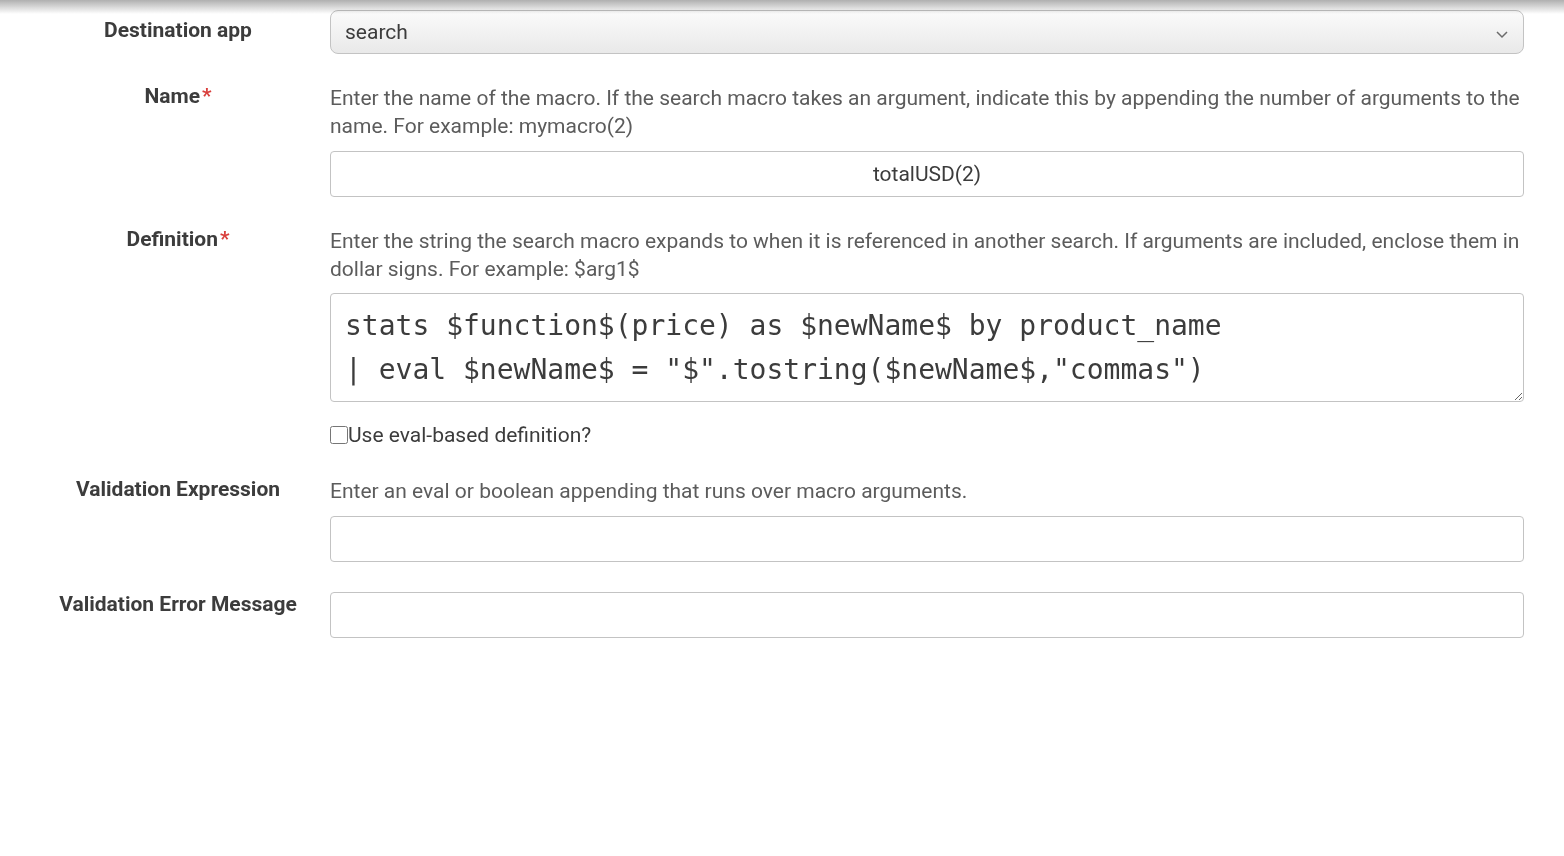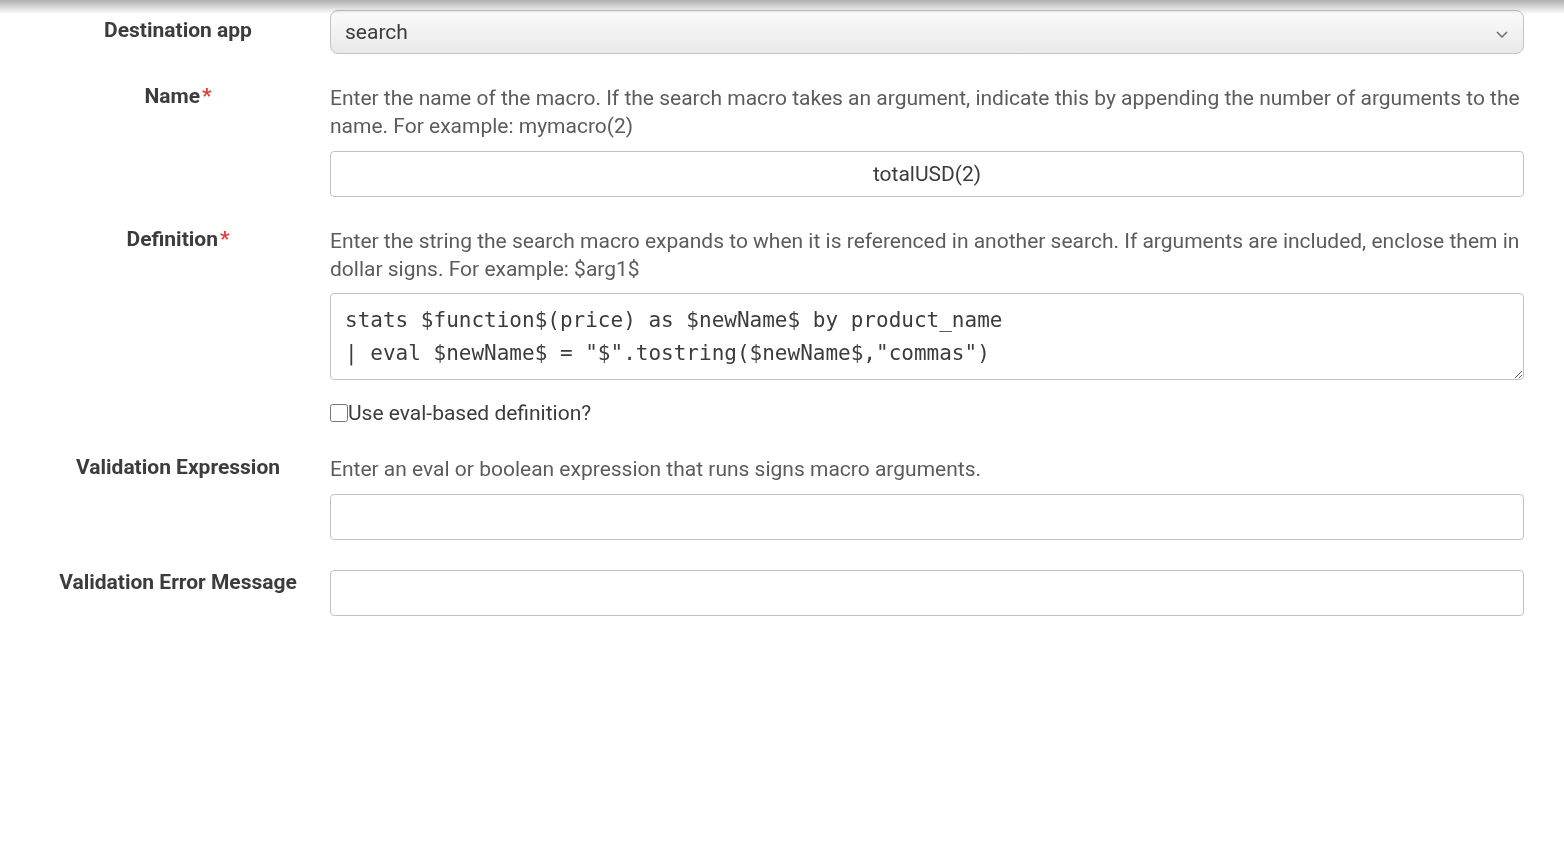--- a/index.html
+++ b/index.html
@@ -60,21 +60,21 @@
       color: #3c3c3c;
       background: #ffffff;
       border: 1px solid #c3c3c3;
       border-radius: 4px;
       font-family: inherit;
       text-align: center;
     }
     textarea {
       width: 100%;
       padding: 10px 14px;
-      font-size: 21px;
+      font-size: 28px;
       color: #3c3c3c;
       background: #ffffff;
       border: 1px solid #c3c3c3;
       border-radius: 4px;
       font-family: "SFMono-Regular", Menlo, Consolas, monospace;
       resize: vertical;
       line-height: 1.55;
       min-height: 80px;
     }
     .select-wrapper {
@@ -163,21 +163,21 @@
         <input type="checkbox" id="evalDef" style="">
         <label for="evalDef">Use eval-based definition?</label>
       </div>
     </div>
   </div>
 
 
   <div class="form-row">
     <div class="form-label-col label-offset-helptext">Validation Expression</div>
     <div class="form-input-col">
-      <div class="help-text">Enter an eval or boolean expression that runs signs macro arguments.</div>
+      <div class="help-text">Enter an eval or boolean appending that runs over macro arguments.</div>
       <input type="text" value="" style="">
     </div>
   </div>
 
   <div class="form-row">
     <div class="form-label-col label-offset-helptext">Validation Error Message</div>
     <div class="form-input-col">
       <input type="text" value="" style="">
     </div>
   </div>

